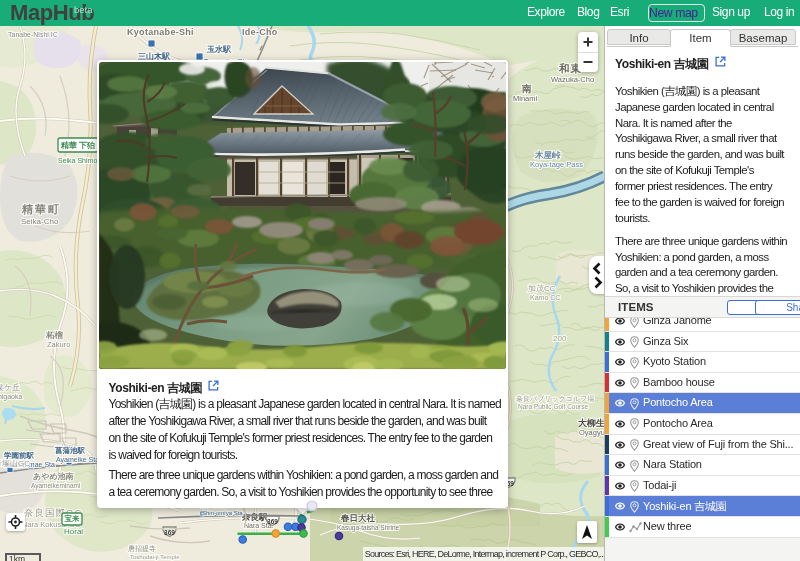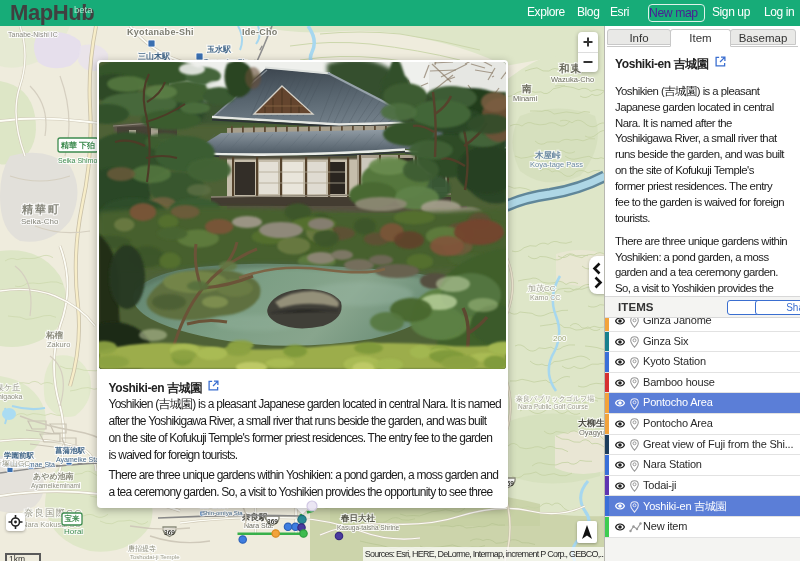--- a/index.html
+++ b/index.html
@@ -477,21 +477,21 @@
             <path d="M5 1 C2.7 1 1 2.9 .5 4 C1 5.1 2.7 7 5 7 C7.3 7 9 5.1 9.5 4 C9 2.9 7.3 1 5 1 Z" fill="none" stroke="#222" stroke-width="1.15"></path>
             <circle cx="5" cy="4" r="1.8" fill="#222"></circle>
           </svg>
           <svg width="13" height="11" viewBox="0 0 13 11" style="left:24px;top:5px;">
             <path d="M1.5 9 L4.5 4.5 L8 7 L11.5 1.5" stroke="#999" stroke-width="1.1" fill="none"></path>
             <circle cx="1.5" cy="9" r="1.2" fill="#999"></circle>
             <circle cx="4.5" cy="4.5" r="1.2" fill="#999"></circle>
             <circle cx="8" cy="7" r="1.2" fill="#999"></circle>
             <circle cx="11.5" cy="1.5" r="1.2" fill="#999"></circle>
           </svg>
-          <span class="txt">New item</span>
+          <span class="txt">New three</span>
         </div>
 </div>
   </div>
 </div>
 <div id="collapse">
   <svg width="17" height="38" viewBox="0 0 17 38">
       <path d="M10.5 7.5 L5.5 12.5 L10.5 17.5" stroke="#111" stroke-width="2.6" fill="none"></path>
       <path d="M6.5 21.5 L11.5 26.5 L6.5 31.5" stroke="#111" stroke-width="2.6" fill="none"></path>
     </svg>
 </div>

